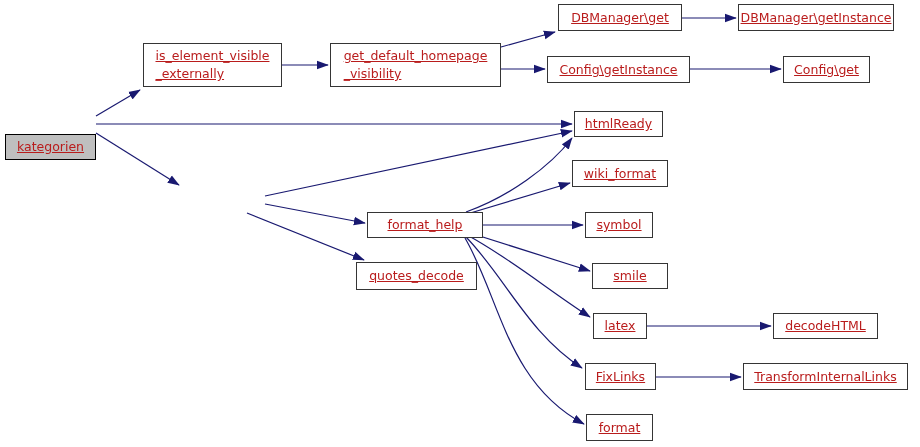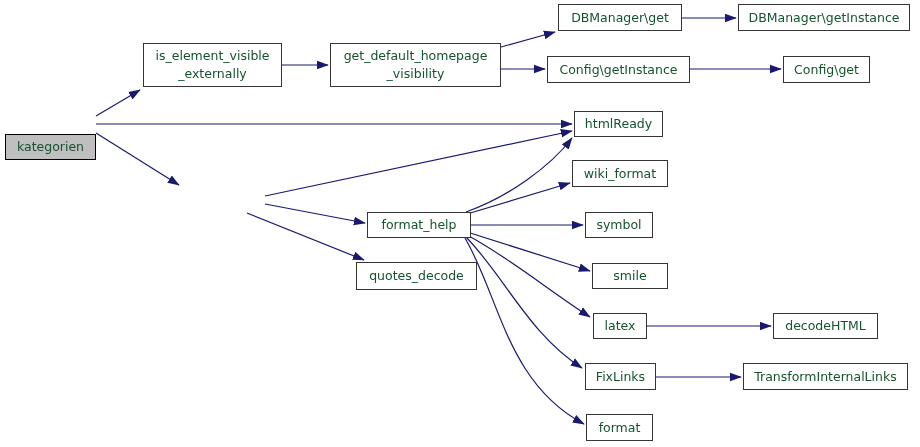--- a/index.html
+++ b/index.html
@@ -11,24 +11,25 @@
     overflow:hidden;
   }
   #edges{position:absolute;left:0;top:0;width:920px;height:447px;}
   .edge{fill:none;stroke:#191970;stroke-width:1.2;}
   .node{
     position:absolute;
     box-sizing:border-box;
     background:#ffffff;
     border:1.4px solid #353535;
     display:flex;align-items:center;justify-content:center;
-    text-align:center;
-    font-size:12.5px;line-height:18px;color:#14532d;
+    text-align:left;
+    font-size:12.5px;line-height:18px;color:#b91c1c;
     white-space:pre-line;
     cursor:pointer;
+    text-decoration:underline;
   }
   .node.highlight{
     background:#bfbfbf;
     border:1.6px solid #000000;
   }
 </style>
 </head>
 <body>
 
 <div id="canvas">
@@ -64,32 +65,32 @@
   <div class="node highlight" style="left:5px;top:111px;width:91px;height:26px;margin-top:23px;">kategorien</div>
 
   <div class="node" style="left:143px;top:43px;width:139px;height:44px;">is_element_visible
 _externally</div>
 
   <div class="node" style="left:330px;top:43px;width:171px;height:44px;">get_default_homepage
 _visibility</div>
 
   <div class="node" style="left:558px;top:4px;width:124px;height:27px;">DBManager\get</div>
 
-  <div class="node" style="left:738px;top:4px;width:172px;height:27px;">DBManager\getInstance</div>
+  <div class="node" style="left:738px;top:4px;width:156px;height:27px;">DBManager\getInstance</div>
 
   <div class="node" style="left:547px;top:56px;width:143px;height:27px;">Config\getInstance</div>
 
   <div class="node" style="left:783px;top:56px;width:87px;height:27px;">Config\get</div>
 
   <div class="node" style="left:574px;top:111px;width:89px;height:26px;">htmlReady</div>
 
   <div class="node" style="left:572px;top:160px;width:96px;height:27px;">wiki_format</div>
 
 
-  <div class="node" style="left:367px;top:212px;width:104px;height:26px;">format_help</div>
+  <div class="node" style="left:367px;top:212px;width:116px;height:26px;">format_help</div>
 
   <div class="node" style="left:585px;top:212px;width:68px;height:26px;">symbol</div>
 
   <div class="node" style="left:356px;top:262px;width:121px;height:28px;">quotes_decode</div>
 
   <div class="node" style="left:592px;top:263px;width:76px;height:26px;">smile</div>
 
   <div class="node" style="left:593px;top:313px;width:54px;height:26px;">latex</div>
 
   <div class="node" style="left:773px;top:313px;width:105px;height:26px;">decodeHTML</div>

